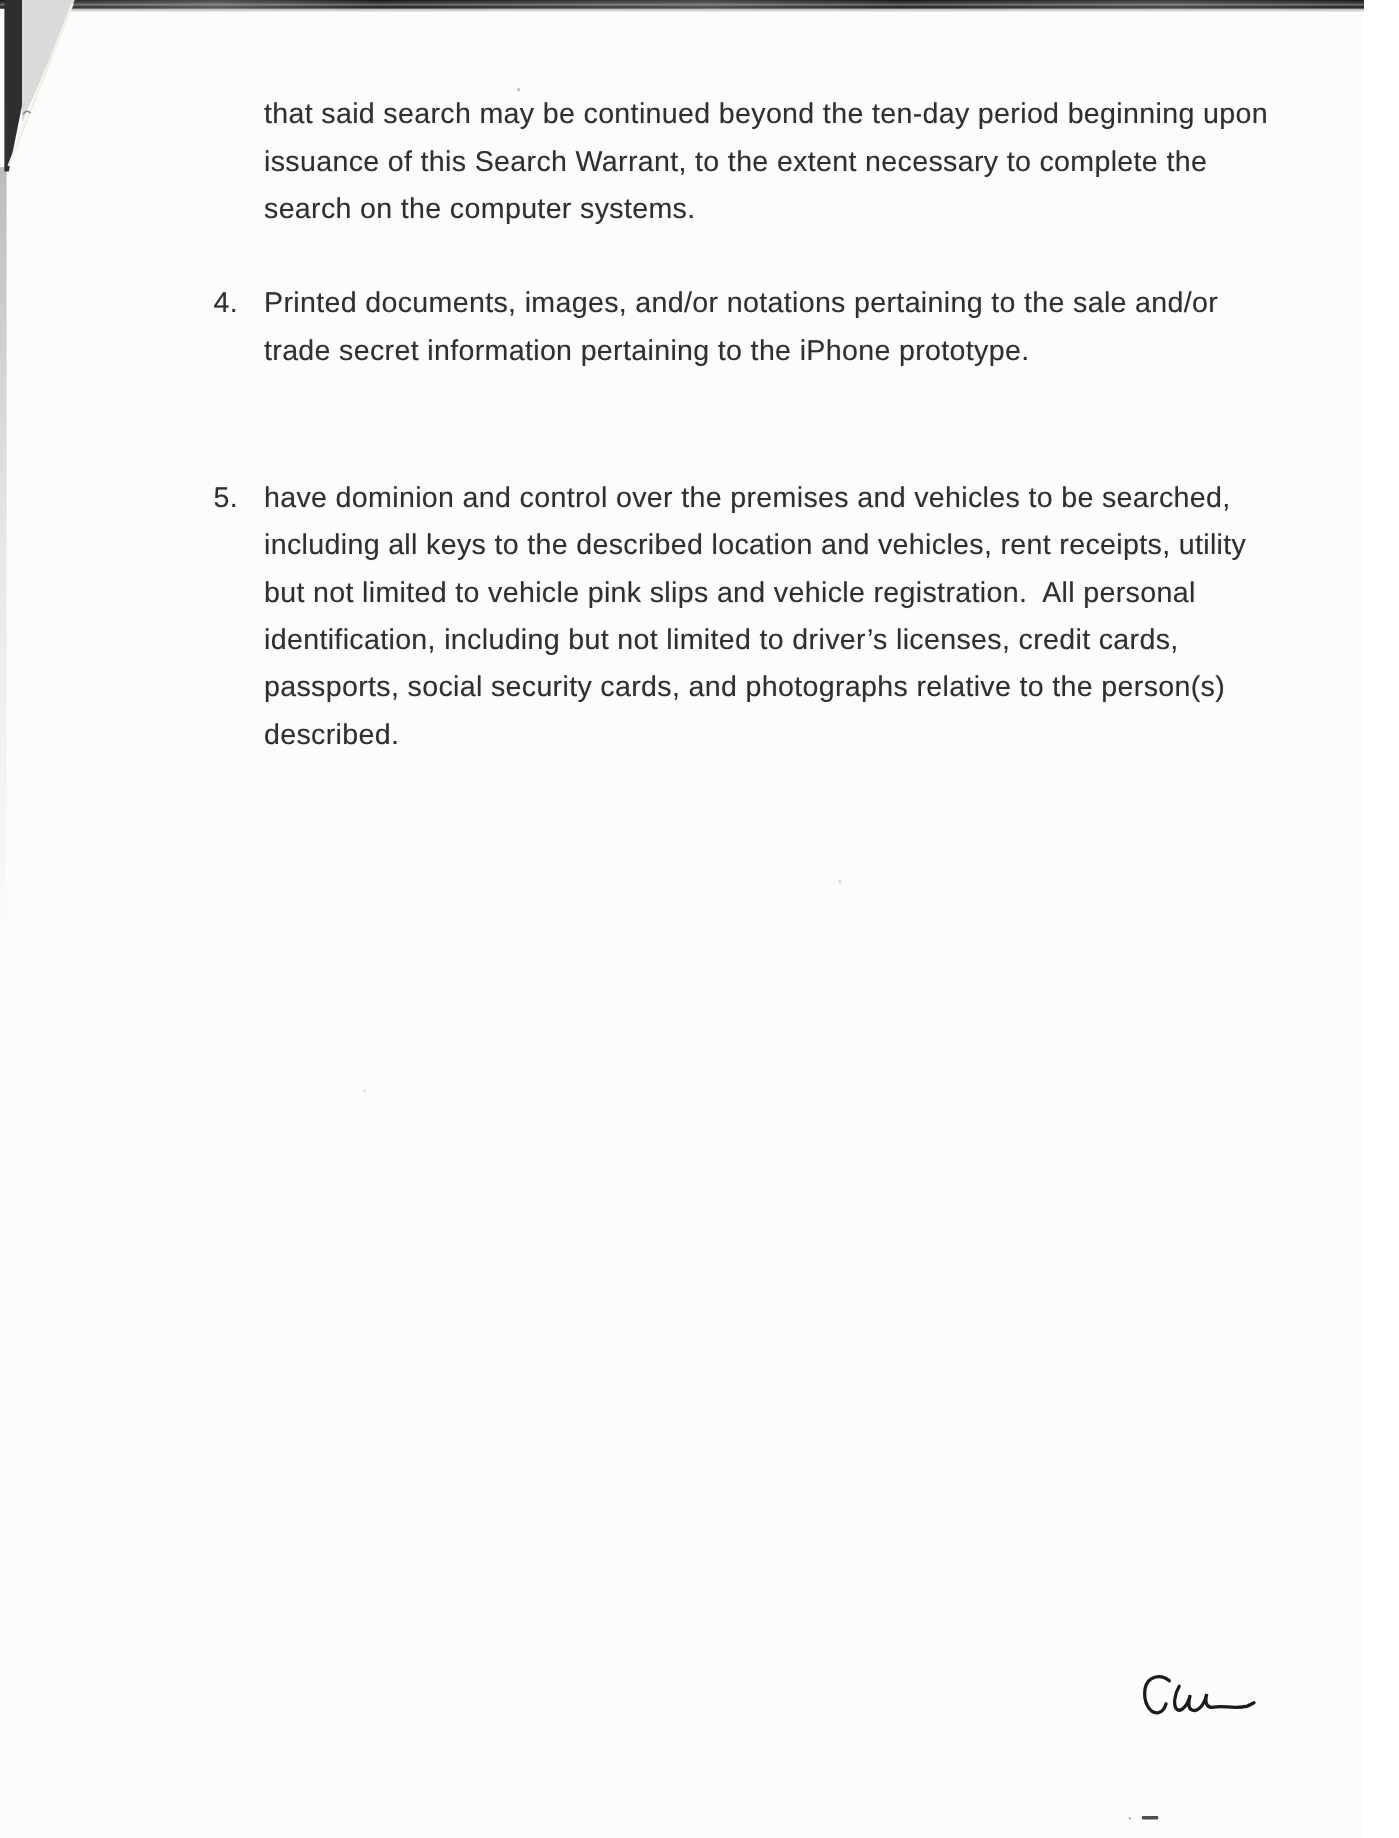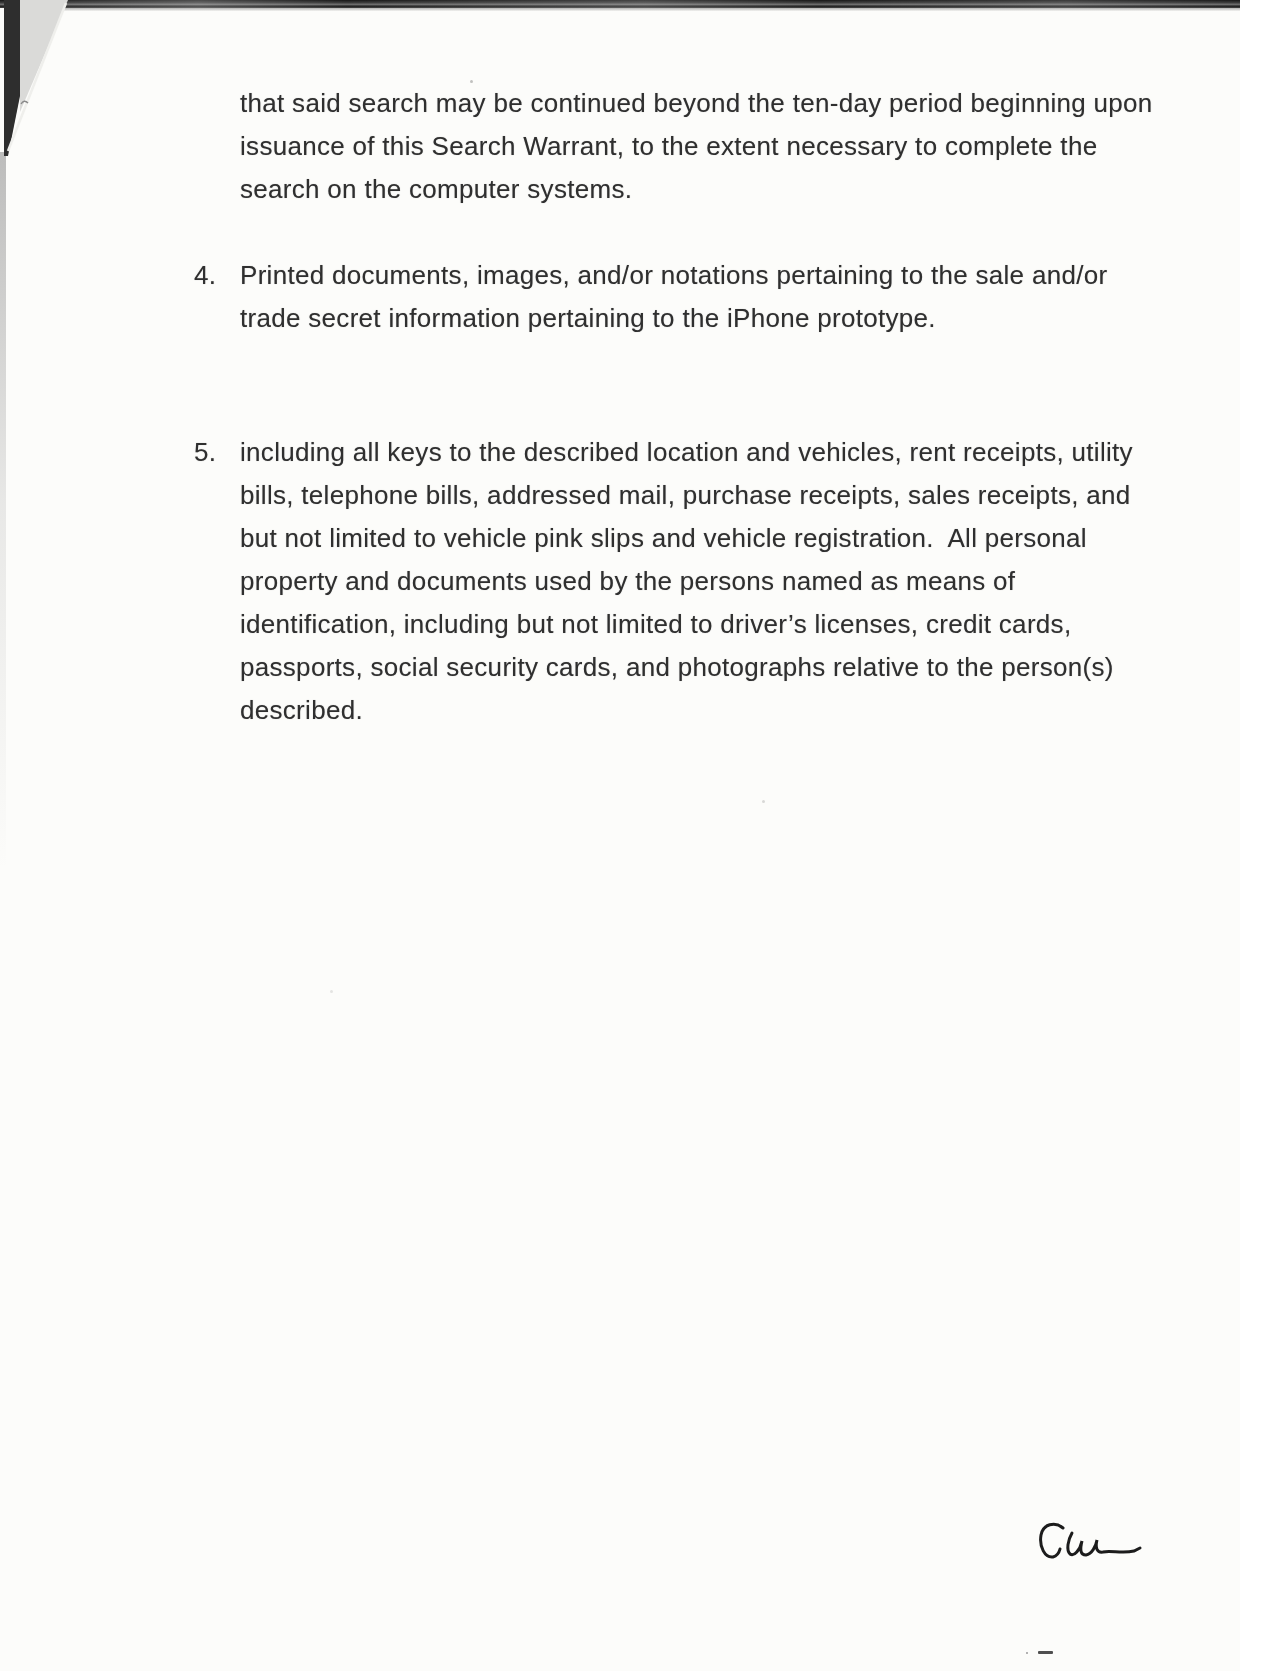--- a/index.html
+++ b/index.html
@@ -151,24 +151,23 @@
     <div class="num">4.</div>
     <div class="lines">
         <div class="line">Printed documents, images, and/or notations pertaining to the sale and/or</div>
         <div class="line">trade secret information pertaining to the iPhone prototype.</div>
       </div>
   </div>
 
   <div class="text-block" id="item-5">
     <div class="num">5.</div>
     <div class="lines">
+        <div class="line">have dominion and control over the premises and vehicles to be searched,</div>
         <div class="line">including all keys to the described location and vehicles, rent receipts, utility</div>
-        <div class="line">bills, telephone bills, addressed mail, purchase receipts, sales receipts, and</div>
         <div class="line">but not limited to vehicle pink slips and vehicle registration.  All personal</div>
-        <div class="line">property and documents used by the persons named as means of</div>
         <div class="line">identification, including but not limited to driver’s licenses, credit cards,</div>
         <div class="line">passports, social security cards, and photographs relative to the person(s)</div>
         <div class="line">described.</div>
       </div>
   </div>
 
   <svg class="initials-svg" width="116" height="52" viewBox="0 0 116 52" aria-label="Cu">
     <path d="M 33 11 C 25 4, 13 7, 11 18 C 9 30, 15 41, 23 40 C 27 39, 29 36, 30 32" fill="none" stroke="#1c1c1c" stroke-width="3" stroke-linecap="round"></path>
     <path d="M 42 16 C 38 23, 36 33, 40 37 C 44 40, 50 33, 52 24 C 50 32, 50 38, 56 38
              C 62 37, 66 29, 67 23 C 65 31, 67 36, 73 35 C 81 33, 92 37, 104 34 L 110 31" fill="none" stroke="#1c1c1c" stroke-width="3" stroke-linecap="round"></path>

